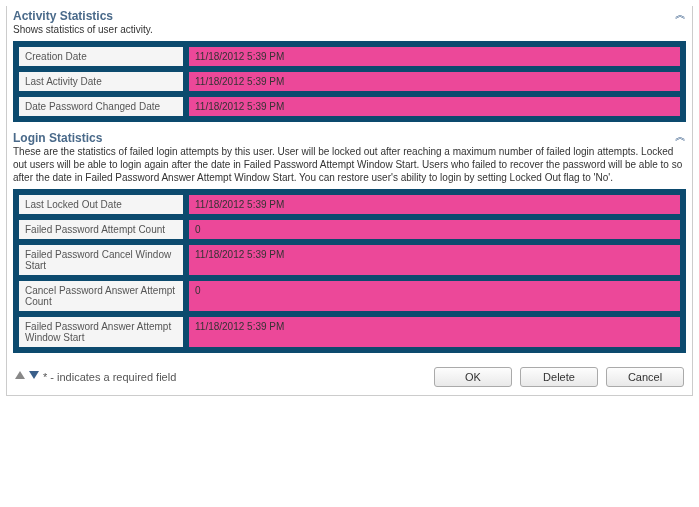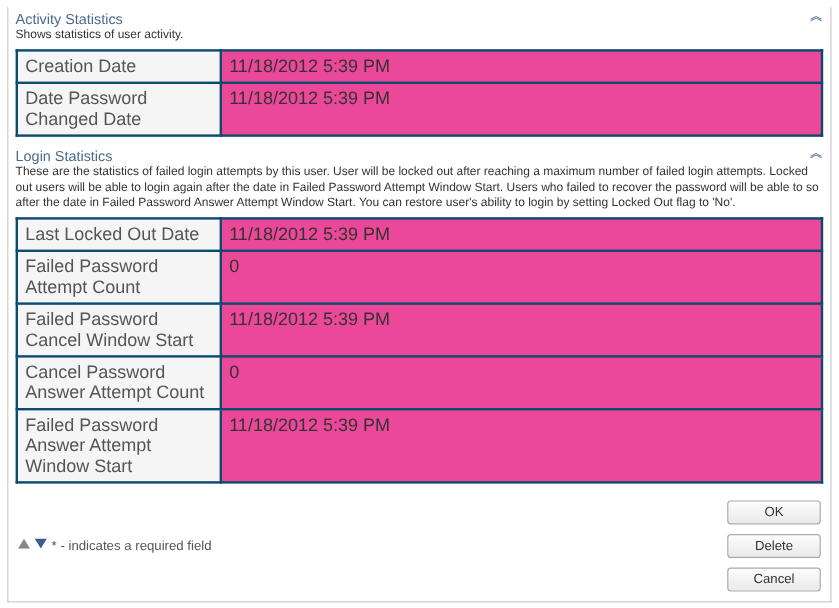--- a/index.html
+++ b/index.html
@@ -17,21 +17,21 @@
     border-top: none;
     padding: 2px 6px 6px 6px;
   }
   .section-header {
     display: flex;
     align-items: flex-start;
     justify-content: space-between;
     padding: 1px 0 0 0;
   }
   .section-title {
-    font-weight: normal;
+    font-weight: bold;
     font-size: 12px;
     color: #4a6a8a;
   }
   .collapse-icon {
     color: #3a5f8a;
     font-size: 11px;
     letter-spacing: -2px;
     cursor: pointer;
     padding-right: 2px;
     line-height: 1;
@@ -41,24 +41,24 @@
     font-size: 10px;
     margin: 0 0 5px 0;
     line-height: 1.3;
   }
   table.data {
     width: 100%;
     border-collapse: collapse;
     margin-bottom: 8px;
   }
   table.data td {
-    border: 2px solid #0c4a6e;
+    border: 6px solid #0c4a6e;
     padding: 4px 6px;
     vertical-align: top;
-    font-size: 15px;
+    font-size: 10px;
   }
   table.data td.lbl {
     width: 170px;
     background: #f5f5f5;
     color: #555;
   }
   table.data td.val {
     background: #ec4899;
     color: #333;
   }
@@ -80,21 +80,20 @@
     border-left: 5px solid transparent;
     border-right: 5px solid transparent;
     cursor: pointer;
     display: inline-block;
   }
   .arrow-up { border-bottom: 8px solid #888; }
   .arrow-down { border-top: 8px solid #3a5f8a; }
   .footer-btns {
     display: flex;
     gap: 8px;
-    flex-direction: column;
   }
   button.act {
     min-width: 78px;
     padding: 3px 10px;
     font-family: inherit;
     font-size: 11px;
     background: linear-gradient(#fdfdfd, #e9e9e9);
     border: 1px solid #aaa;
     border-radius: 3px;
     color: #333;
@@ -108,20 +107,24 @@
 
   <div class="section-header">
     <span class="section-title">Activity Statistics</span>
     <span class="collapse-icon">︽</span>
   </div>
   <div class="section-desc">Shows statistics of user activity.</div>
   <table class="data">
     <tbody>
         <tr>
           <td class="lbl">Creation Date</td>
+          <td class="val">11/18/2012 5:39 PM</td>
+        </tr>
+    <tr>
+          <td class="lbl">Last Activity Date</td>
           <td class="val">11/18/2012 5:39 PM</td>
         </tr>
     <tr>
           <td class="lbl">Date Password Changed Date</td>
           <td class="val">11/18/2012 5:39 PM</td>
         </tr>
   </tbody>
     </table>
 
   <div class="section-header">

